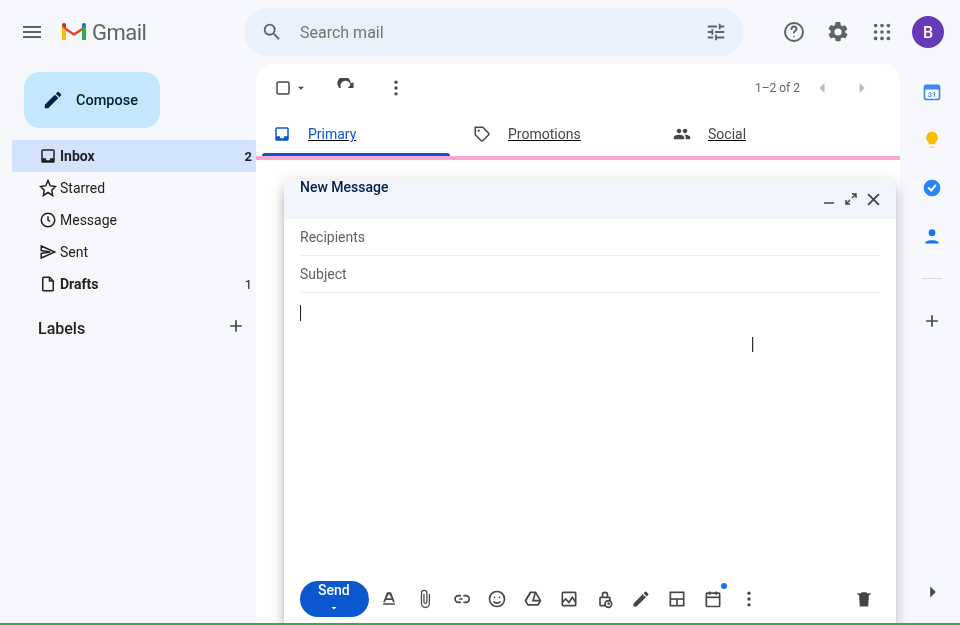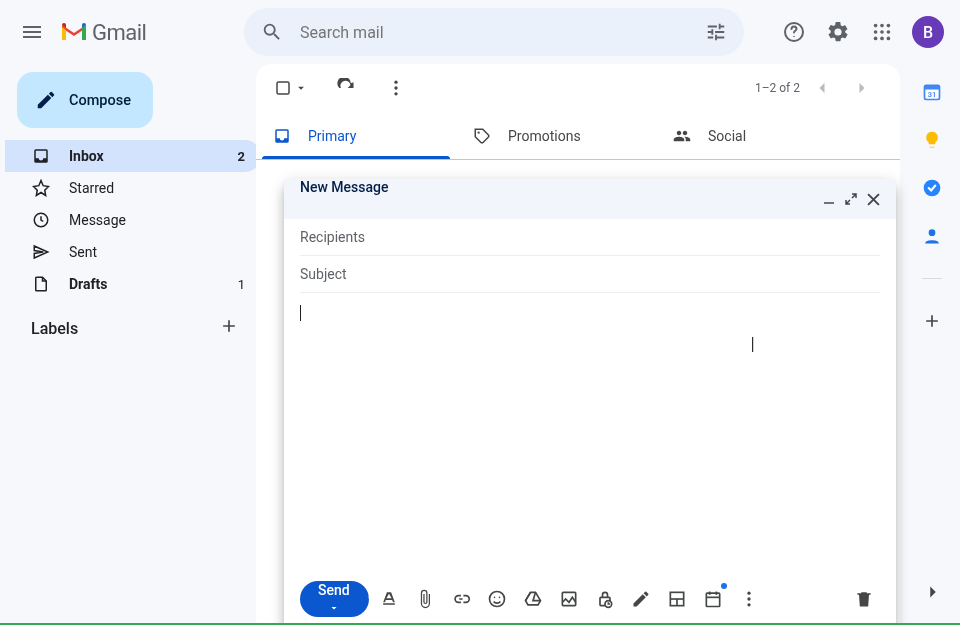--- a/index.html
+++ b/index.html
@@ -12,39 +12,39 @@
 .logo-text { font-size: 22px; color:#5f6368; font-weight:400; letter-spacing:-0.5px; }
 .search-wrap { flex:1; max-width:500px; margin-left:4px; }
 .search-bar { background:#eaf1fb; border-radius:28px; height:48px; display:flex; align-items:center; padding:0 8px; }
 .search-bar input { flex:1; border:none; background:transparent; outline:none; font-size:16px; color:#5f6368; padding:0 8px; }
 .search-ic, .tune-ic { width:40px; height:40px; display:flex; align-items:center; justify-content:center; border-radius:50%; cursor:pointer; }
 .header-right { display:flex; align-items:center; gap:4px; margin-left:auto; padding-right:8px; }
 .hicon { width:40px; height:40px; display:flex; align-items:center; justify-content:center; border-radius:50%; cursor:pointer; color:#5f6368; }
 .avatar { width:32px; height:32px; border-radius:50%; background:#673ab7; color:#fff; display:flex; align-items:center; justify-content:center; font-size:16px; font-weight:500; margin-left:6px; cursor:pointer; }
 
 
-.sidebar { position:absolute; left:5px; top:64px; width:256px; padding-top:8px; }
+.sidebar { position:absolute; left:12px; top:64px; width:256px; padding-top:8px; }
 .compose-btn { margin:0 0 12px 12px; height:56px; border-radius:16px; background:#c2e7ff; display:inline-flex; align-items:center; gap:12px; padding:0 22px 0 18px; cursor:pointer; box-shadow:none; }
 .compose-btn span.lbl { font-size:14.5px; color:#001d35; font-weight:500; }
-.nav-item { height:32px; border-radius:0 16px 16px 0; display:flex; align-items:center; padding:0 16px 0 26px; cursor:pointer; color:#202124; gap:18px; font-size:14px; }
+.nav-item { height:32px; border-radius:0 16px 16px 0; display:flex; align-items:center; padding:0 16px 0 26px; cursor:pointer; color:#202124; gap:2px; font-size:14px; }
 .nav-item.active { background:#d3e3fd; font-weight:700; }
 .nav-item .count { margin-left:auto; font-size:13px; }
 .nav-item.active .count { font-weight:700; }
 .nav-item.bold-name .name { font-weight:700; }
 .nav-ico { width:20px; display:flex; justify-content:center; color:#202124; }
 .labels-head { display:flex; align-items:center; justify-content:space-between; padding:16px 22px 0 26px; font-size:16px; color:#202124; font-weight:500; }
 
 
 .main { position:absolute; left:256px; top:64px; right:60px; bottom:0; background:#fff; border-radius:16px 16px 0 0; overflow:hidden; }
 .toolbar { height:48px; display:flex; align-items:center; padding:0 12px; }
 .tb-left { display:flex; align-items:center; gap:14px; }
 .tb-chk { display:flex; align-items:center; gap:2px; cursor:pointer; padding:6px; }
 .tb-ic { width:36px; height:36px; display:flex; align-items:center; justify-content:center; cursor:pointer; border-radius:50%; color:#444746; }
 .tb-right { margin-left:auto; display:flex; align-items:center; gap:4px; color:#5f6368; font-size:12px; padding-right:8px; }
-.tabs { height:48px; display:flex; border-bottom:1px solid #f9a8d4; }
+.tabs { height:48px; display:flex; border-bottom:4px solid #f9a8d4;text-decoration:underline; }
 .tab { width:200px; display:flex; align-items:center; gap:16px; padding:0 16px; cursor:pointer; color:#444746; font-size:14px; position:relative; }
 .tab.active { color:#0b57d0; }
 .tab.active::after { content:''; position:absolute; bottom:0; left:6px; right:6px; height:3px; background:#0b57d0; border-radius:3px 3px 0 0; }
 .tab .tico { width:20px; display:flex; justify-content:center; }
 
 
 .rail { position:absolute; right:0; top:64px; width:56px; display:flex; flex-direction:column; align-items:center; padding-top:18px; gap:28px; }
 .rail-item { width:20px; height:20px; cursor:pointer; display:flex; align-items:center; justify-content:center; }
 .rail-sep { width:20px; height:1px; background:#dadce0; margin:4px 0; }
 .rail-chevron { position:absolute; right:16px; bottom:18px; cursor:pointer; color:#5f6368; }

